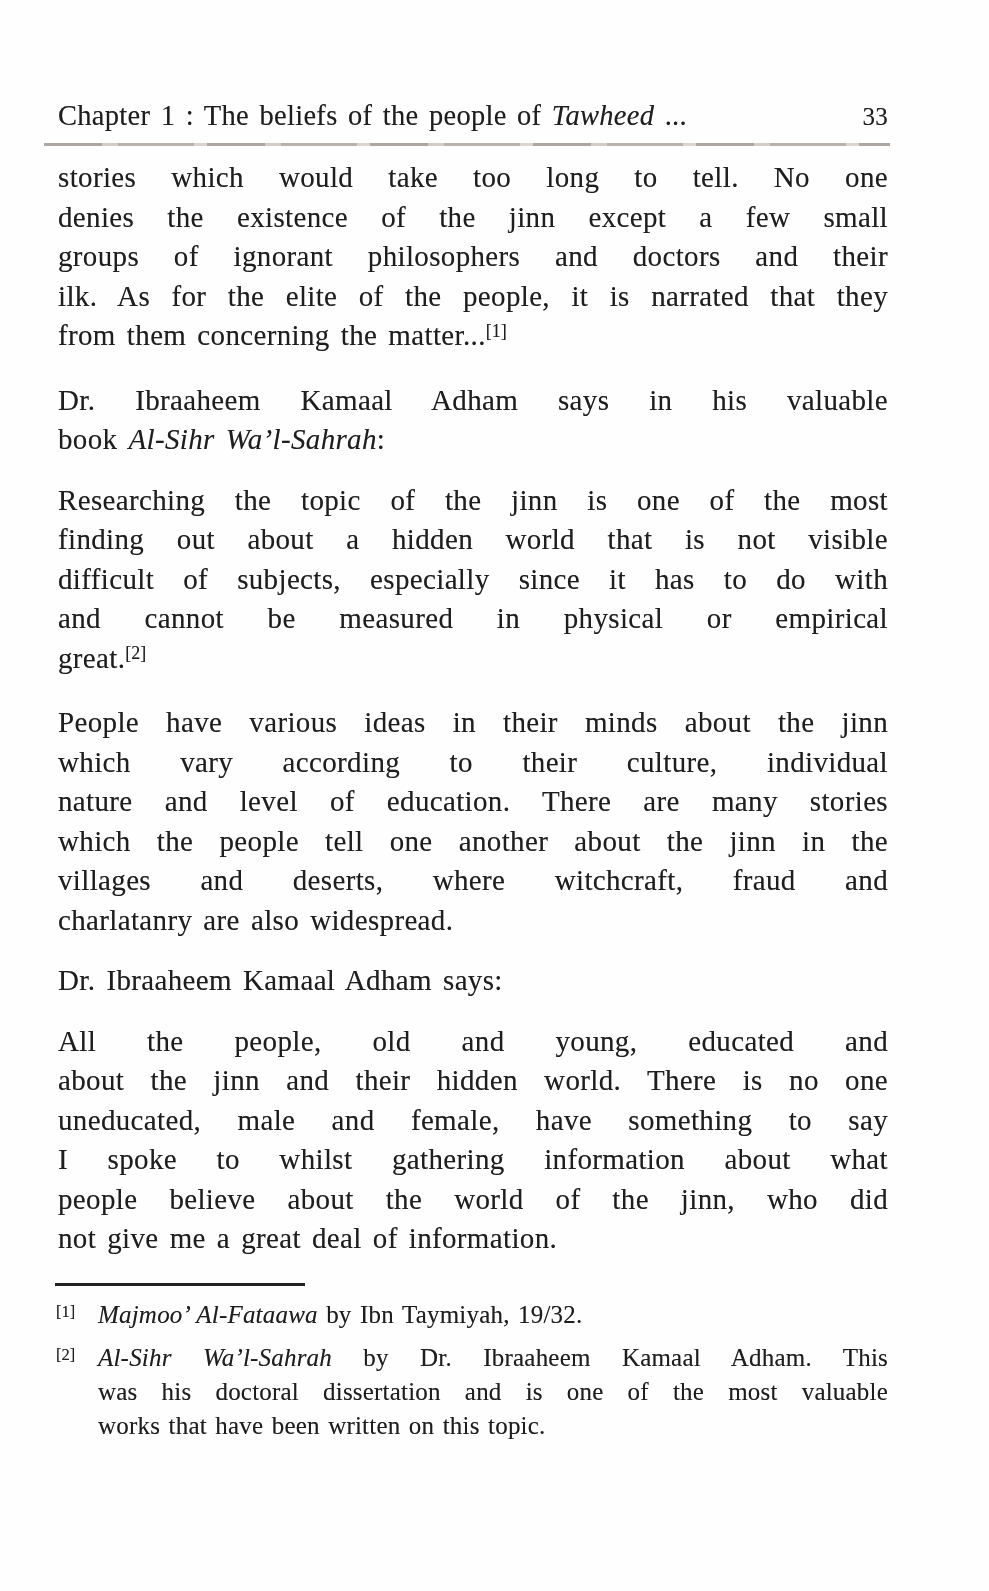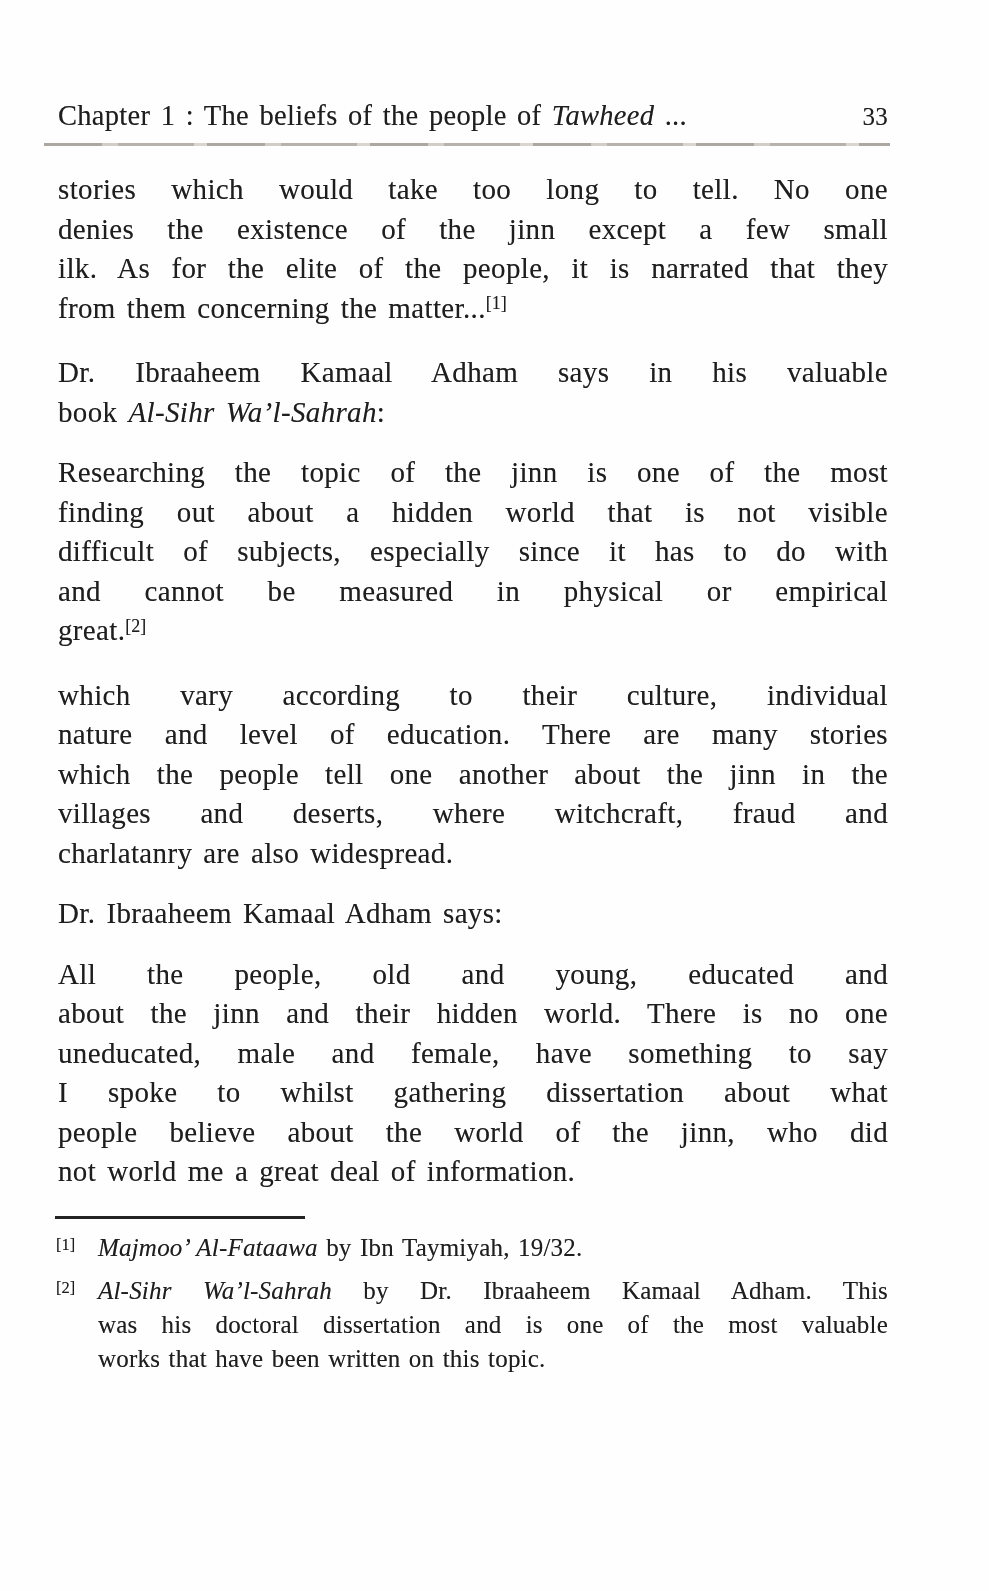--- a/index.html
+++ b/index.html
@@ -45,21 +45,21 @@
     height: 3px;
     background: repeating-linear-gradient(90deg,
       #a49d97 0px, #a49d97 58px,
       #cdc7c1 58px, #cdc7c1 74px,
       #b0a9a3 74px, #b0a9a3 150px,
       #d6d0ca 150px, #d6d0ca 163px);
     opacity: 0.9;
   }
   
   .body-text {
-    margin-top: 24px;
+    margin-top: 12px;
     font-size: 29px;
     line-height: 39.5px;
     word-spacing: 3.5px;
     letter-spacing: 0.35px;
   }
   .para { margin: 0 0 21px 0; }
   .jl { text-align: justify; text-align-last: justify; }
   .ll { text-align: left; }
   .it { font-style: italic; }
   .sup {
@@ -106,56 +106,58 @@
       <span class="header-title"><span>Chapter 1 : The beliefs of the people of </span><span class="it">Tawheed</span><span> ...</span></span>
       <span class="page-number">33</span>
     </div>
     <div class="header-rule"></div>
 
     <div class="body-text">
 
       <div class="para">
         <div class="jl">stories which would take too long to tell. No one</div>
         <div class="jl">denies the existence of the jinn except a few small</div>
+        <div class="jl">groups of ignorant philosophers and doctors and their</div>
         <div class="jl">ilk. As for the elite of the people, it is narrated that they</div>
         <div class="ll"><span>from them concerning the matter...</span><span class="sup">[1]</span></div>
       </div>
 
       <div class="para">
         <div class="jl">Dr. Ibraaheem Kamaal Adham says in his valuable</div>
         <div class="ll"><span>book </span><span class="it">Al-Sihr Wa’l-Sahrah</span><span>:</span></div>
       </div>
 
       <div class="para">
         <div class="jl">Researching the topic of the jinn is one of the most</div>
         <div class="jl">finding out about a hidden world that is not visible</div>
         <div class="jl">difficult of subjects, especially since it has to do with</div>
         <div class="jl">and cannot be measured in physical or empirical</div>
         <div class="ll"><span>great.</span><span class="sup">[2]</span></div>
       </div>
 
       <div class="para">
+        <div class="jl">People have various ideas in their minds about the jinn</div>
         <div class="jl">which vary according to their culture, individual</div>
         <div class="jl">nature and level of education. There are many stories</div>
         <div class="jl">which the people tell one another about the jinn in the</div>
         <div class="jl">villages and deserts, where witchcraft, fraud and</div>
         <div class="ll">charlatanry are also widespread.</div>
       </div>
 
       <div class="para">
         <div class="ll">Dr. Ibraaheem Kamaal Adham says:</div>
       </div>
 
       <div class="para">
         <div class="jl">All the people, old and young, educated and</div>
         <div class="jl">about the jinn and their hidden world. There is no one</div>
         <div class="jl">uneducated, male and female, have something to say</div>
-        <div class="jl">I spoke to whilst gathering dissertation about what</div>
+        <div class="jl">I spoke to whilst gathering information about what</div>
         <div class="jl">people believe about the world of the jinn, who did</div>
-        <div class="ll">not world me a great deal of information.</div>
+        <div class="ll">not give me a great deal of information.</div>
       </div>
 
     </div>
 
     <div class="footnotes">
       <div class="fn-rule"></div>
 
       <div class="fn">
         <span class="fn-marker">[1]</span>
         <div class="ll"><span class="it">Majmoo’ Al-Fataawa</span><span> by Ibn Taymiyah, 19/32.</span></div>

